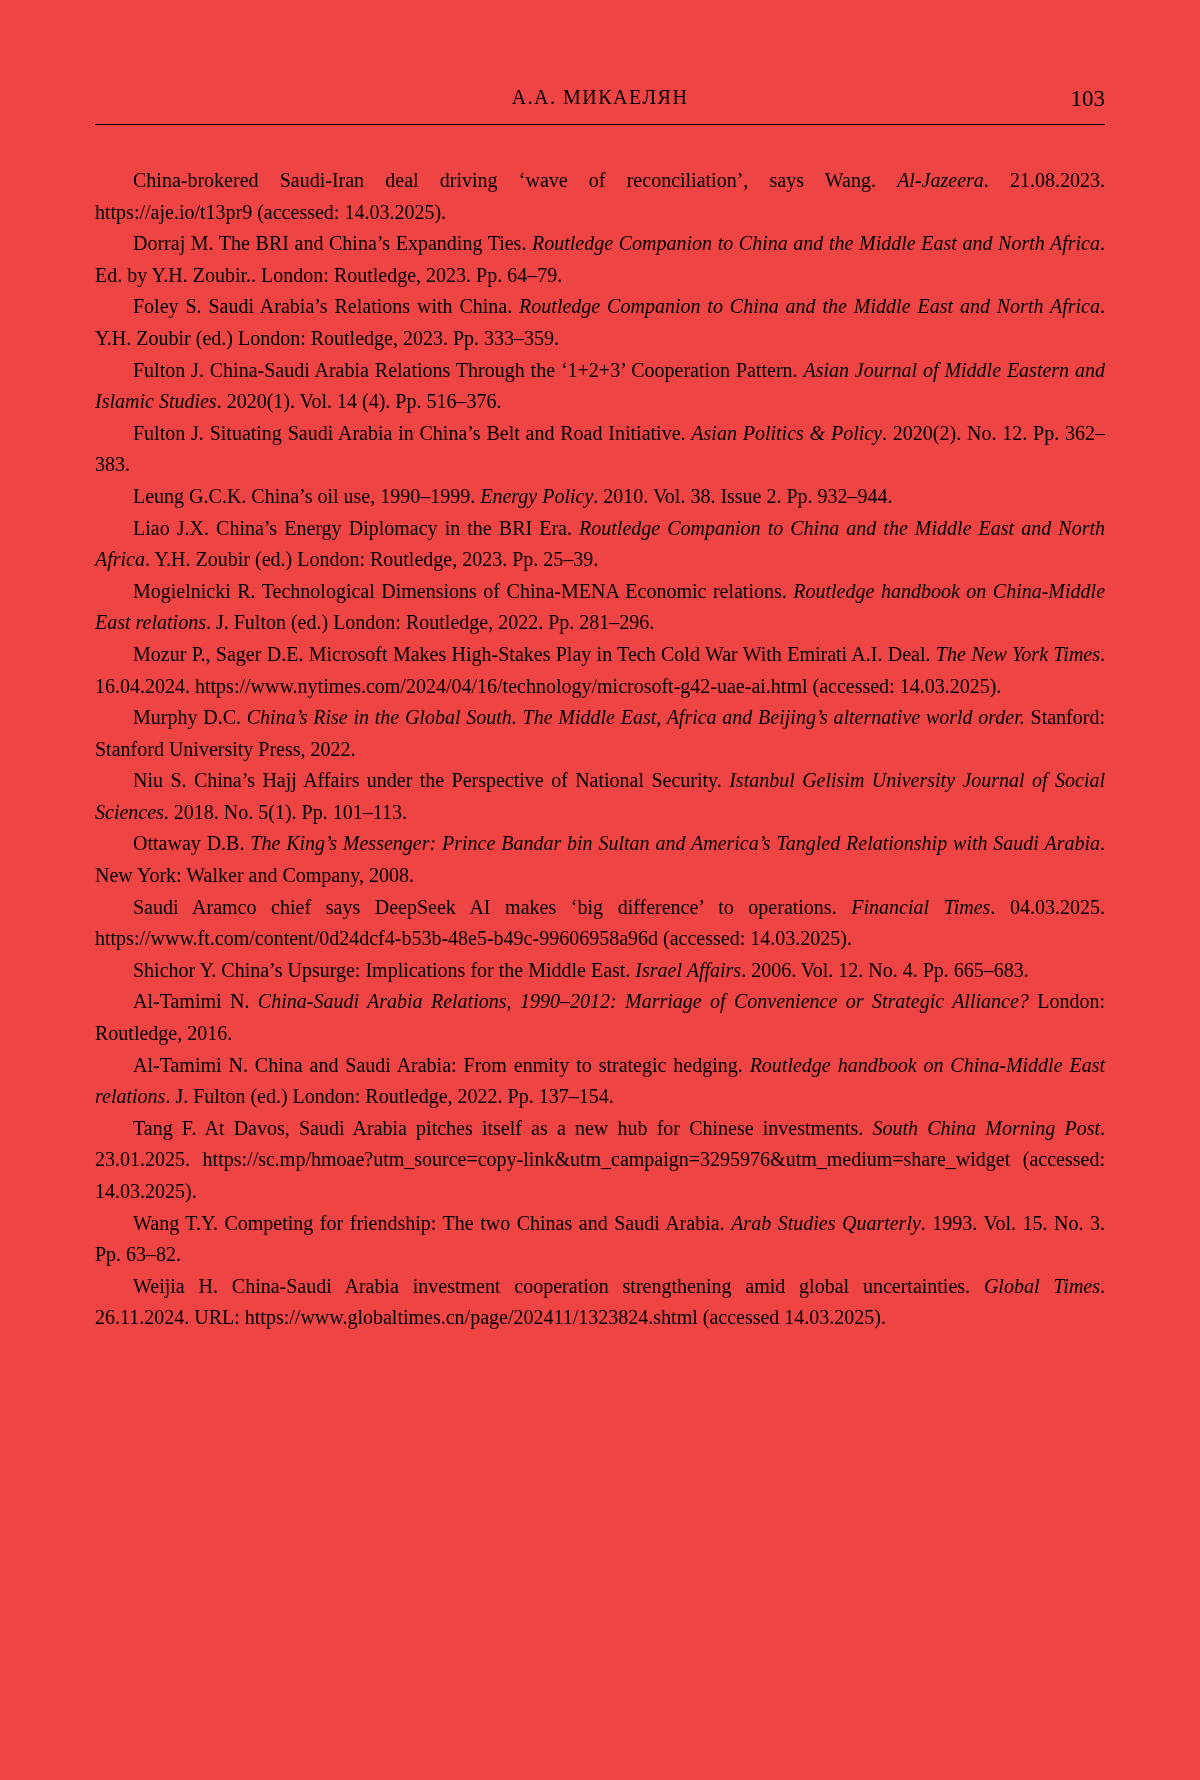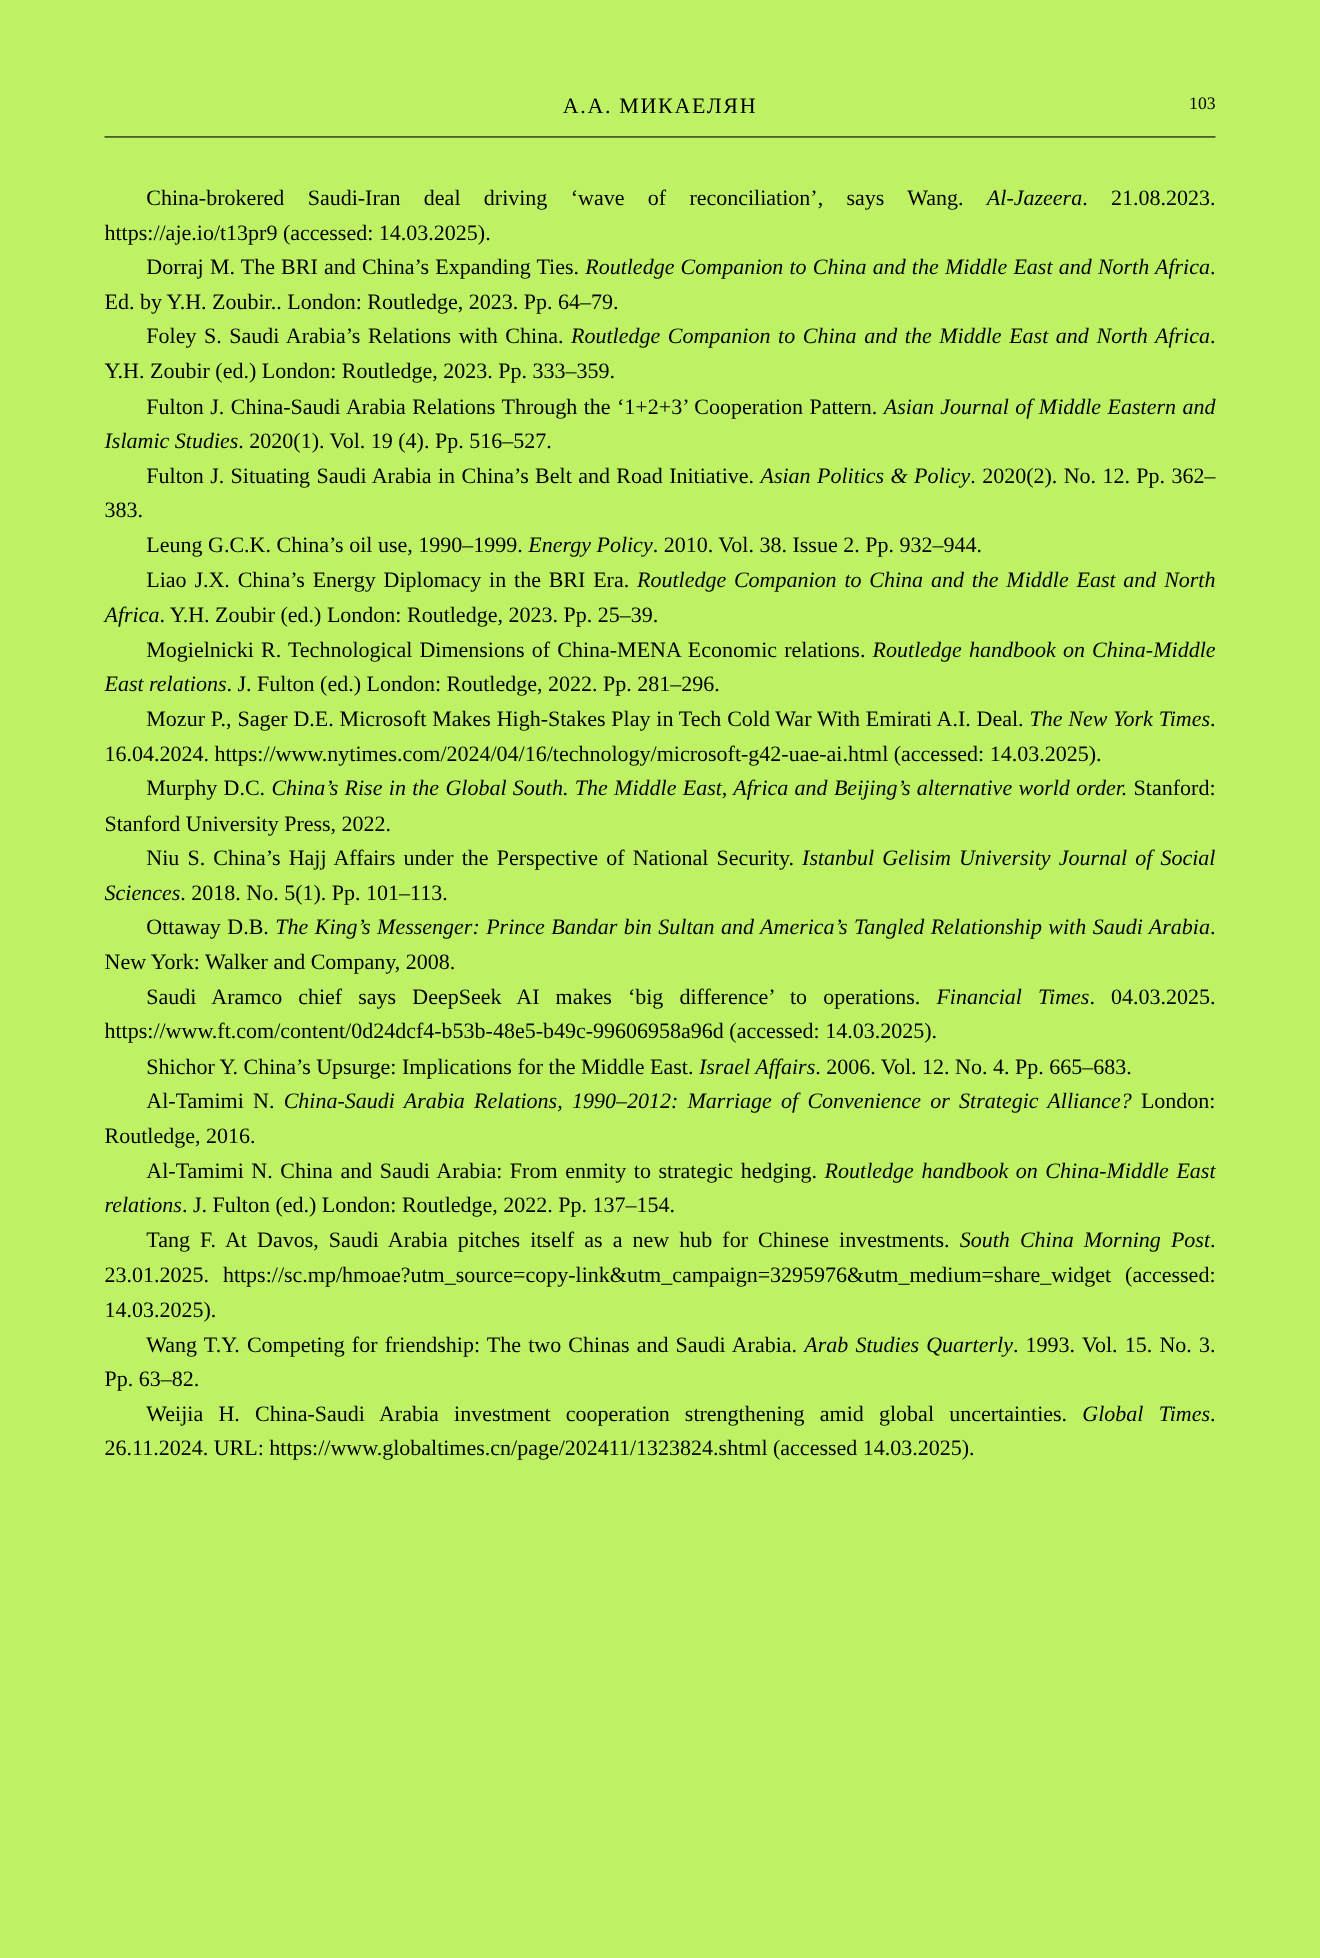--- a/index.html
+++ b/index.html
@@ -4,21 +4,21 @@
 <style>
   html, body {
     margin: 0;
     padding: 0;
     background: #ffffff;
   }
   .page {
     width: 1200px;
     min-height: 1780px;
     box-sizing: border-box;
-    background: #bef264;
+    background: #ef4444;
     color: #000000;
     font-family: "Liberation Serif", "DejaVu Serif", serif;
     padding: 86px 95px 60px 95px;
   }
   .header {
     position: relative;
     height: 30px;
     border-bottom: 1.5px solid #000000;
     padding-bottom: 8px;
     margin-bottom: 40px;
@@ -29,21 +29,21 @@
     right: 0;
     top: 0;
     text-align: center;
     font-size: 20px;
     letter-spacing: 1.5px;
   }
   .header-page {
     position: absolute;
     right: 0;
     top: 0;
-    font-size: 16px;
+    font-size: 23px;
   }
   .refs p.ref {
     margin: 0;
     font-size: 20px;
     line-height: 31.6px;
     text-align: justify;
     text-indent: 38px;
     overflow-wrap: break-word;
     word-break: break-word;
   }
@@ -59,21 +59,21 @@
 
   <div class="header">
     <div class="header-title">А.А. МИКАЕЛЯН</div>
     <div class="header-page">103</div>
   </div>
 
   <div class="refs">
       <p class="ref"><span>China-brokered Saudi-Iran deal driving ‘wave of reconciliation’, says Wang. </span><span class="it">Al-Jazeera</span><span>. 21.08.2023. https://aje.io/t13pr9 (accessed: 14.03.2025).</span></p>
       <p class="ref"><span>Dorraj M. The BRI and China’s Expanding Ties. </span><span class="it">Routledge Companion to China and the Middle East and North Africa</span><span>. Ed. by Y.H. Zoubir.. London: Routledge, 2023. Pp. 64–79.</span></p>
       <p class="ref"><span>Foley S. Saudi Arabia’s Relations with China. </span><span class="it">Routledge Companion to China and the Middle East and North Africa</span><span>. Y.H. Zoubir (ed.) London: Routledge, 2023. Pp. 333–359.</span></p>
-      <p class="ref"><span>Fulton J. China-Saudi Arabia Relations Through the ‘1+2+3’ Cooperation Pattern. </span><span class="it">Asian Journal of Middle Eastern and Islamic Studies</span><span>. 2020(1). Vol. 19 (4). Pp. 516–527.</span></p>
+      <p class="ref"><span>Fulton J. China-Saudi Arabia Relations Through the ‘1+2+3’ Cooperation Pattern. </span><span class="it">Asian Journal of Middle Eastern and Islamic Studies</span><span>. 2020(1). Vol. 14 (4). Pp. 516–376.</span></p>
       <p class="ref"><span>Fulton J. Situating Saudi Arabia in China’s Belt and Road Initiative. </span><span class="it">Asian Politics &amp; Policy</span><span>. 2020(2). No. 12. Pp. 362–383.</span></p>
       <p class="ref"><span>Leung G.C.K. China’s oil use, 1990–1999. </span><span class="it">Energy Policy</span><span>. 2010. Vol. 38. Issue 2. Pp. 932–944.</span></p>
       <p class="ref"><span>Liao J.X. China’s Energy Diplomacy in the BRI Era. </span><span class="it">Routledge Companion to China and the Middle East and North Africa</span><span>. Y.H. Zoubir (ed.) London: Routledge, 2023. Pp. 25–39.</span></p>
       <p class="ref"><span>Mogielnicki R. Technological Dimensions of China-MENA Economic relations. </span><span class="it">Routledge handbook on China-Middle East relations</span><span>. J. Fulton (ed.) London: Routledge, 2022. Pp. 281–296.</span></p>
       <p class="ref"><span>Mozur P., Sager D.E. Microsoft Makes High-Stakes Play in Tech Cold War With Emirati A.I. Deal. </span><span class="it">The New York Times</span><span>. 16.04.2024. https://www.nytimes.com/2024/04/16/technology/microsoft-g42-uae-ai.html (accessed: 14.03.2025).</span></p>
       <p class="ref"><span>Murphy D.C. </span><span class="it">China’s Rise in the Global South. The Middle East, Africa and Beijing’s alternative world order.</span><span> Stanford: Stanford University Press, 2022.</span></p>
       <p class="ref"><span>Niu S. China’s Hajj Affairs under the Perspective of National Security. </span><span class="it">Istanbul Gelisim University Journal of Social Sciences</span><span>. 2018. No. 5(1). Pp. 101–113.</span></p>
       <p class="ref"><span>Ottaway D.B. </span><span class="it">The King’s Messenger: Prince Bandar bin Sultan and America’s Tangled Relationship with Saudi Arabia</span><span>. New York: Walker and Company, 2008.</span></p>
       <p class="ref"><span>Saudi Aramco chief says DeepSeek AI makes ‘big difference’ to operations. </span><span class="it">Financial Times</span><span>. 04.03.2025. https://www.ft.com/content/0d24dcf4-b53b-48e5-b49c-99606958a96d (accessed: 14.03.2025).</span></p>
       <p class="ref"><span>Shichor Y. China’s Upsurge: Implications for the Middle East. </span><span class="it">Israel Affairs</span><span>. 2006. Vol. 12. No. 4. Pp. 665–683.</span></p>

